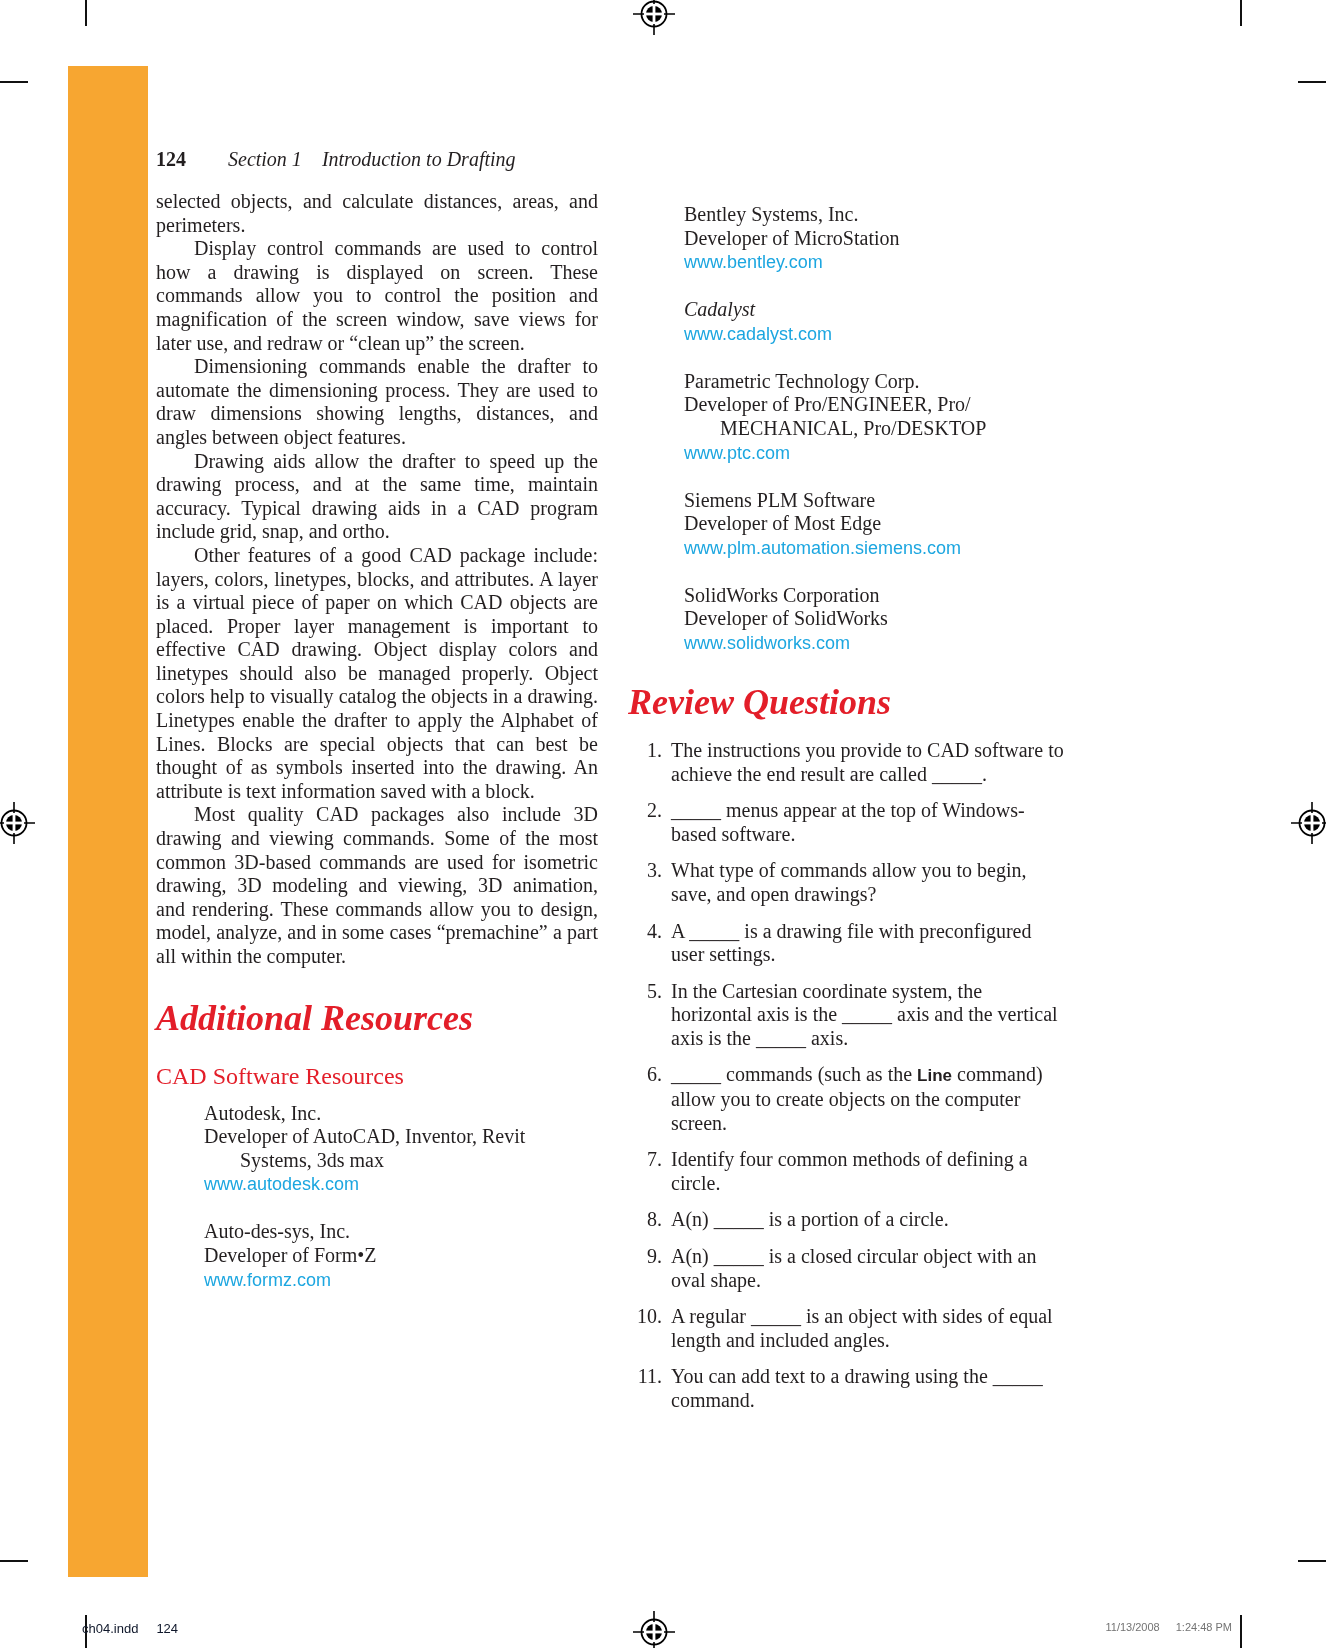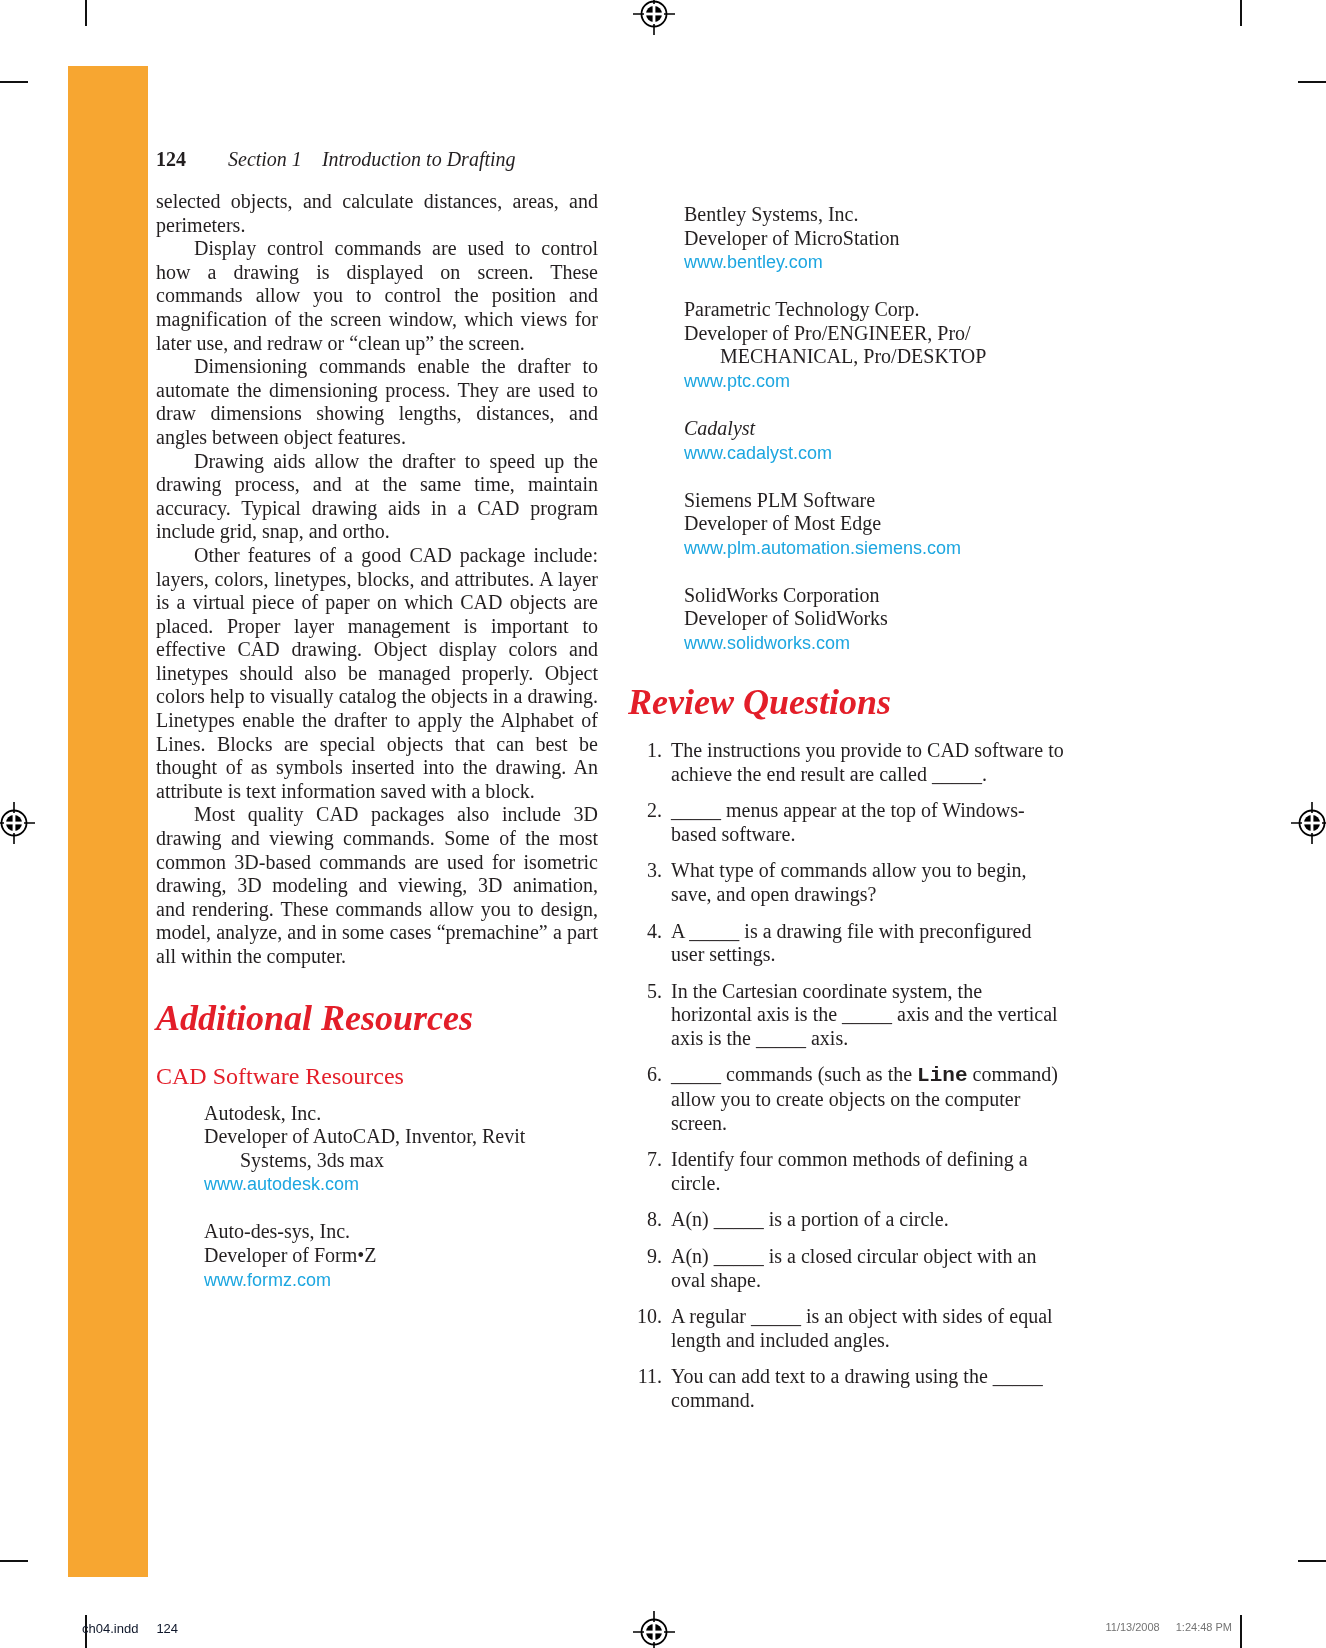--- a/index.html
+++ b/index.html
@@ -40,21 +40,21 @@
   .res-name.italic { font-style:italic; }
   .res-url { display:block; font-family:"Liberation Sans", sans-serif; font-size:18px;
     line-height:24px; color:var(--link-blue, #1CA6E0); text-decoration:none; cursor:pointer; }
 
   .review-heading { margin-top:30px; }
 
   .questions { list-style:none; margin:20px 0 0 0; padding:0; font-size:20px; line-height:23.6px; }
   .questions li { display:flex; margin-bottom:13px; }
   .qnum { flex:0 0 34px; width:34px; text-align:right; margin-right:9px; }
   .qtext { flex:1 1 auto; }
-  .cmd { font-family:Liberation Mono, monospace; font-weight:bold; font-size:21px;text-align:center; }
+  .cmd { font-family:Liberation Sans, sans-serif; font-weight:bold; font-size:17px;text-align:center; }
 
   .footer-left  { position:absolute; left:82px;  top:1621px;
     font-family:"Liberation Sans", sans-serif; font-size:13px; color:#0f172a; }
   .footer-left .fpage { margin-left:18px; }
   .footer-right { position:absolute; right:94px; top:1621px;
     font-family:"Liberation Sans", sans-serif; font-size:11px; color:#737373; }
   .footer-right .ftime { margin-left:16px; }
 </style>
 </head>
 <body>
@@ -104,21 +104,21 @@
   </svg>
 
   <div class="orange-bar"></div>
 
   <div class="header">
     <span class="pagenum">124</span><span class="section">Section 1</span><span class="title">Introduction to Drafting</span>
   </div>
 
   <div class="col-left">
     <p class="body first">selected objects, and calculate distances, areas, and perimeters.</p>
-    <p class="body">Display control commands are used to control how a drawing is displayed on screen. These commands allow you to control the position and magnification of the screen window, which views for later use, and redraw or “clean up” the screen.</p>
+    <p class="body">Display control commands are used to control how a drawing is displayed on screen. These commands allow you to control the position and magnification of the screen window, save views for later use, and redraw or “clean up” the screen.</p>
     <p class="body">Dimensioning commands enable the drafter to automate the dimensioning process. They are used to draw dimensions showing lengths, distances, and angles between object features.</p>
     <p class="body">Drawing aids allow the drafter to speed up the drawing process, and at the same time, maintain accuracy. Typical drawing aids in a CAD program include grid, snap, and ortho.</p>
     <p class="body">Other features of a good CAD package include: layers, colors, linetypes, blocks, and attributes. A layer is a virtual piece of paper on which CAD objects are placed. Proper layer management is important to effective CAD drawing. Object display colors and linetypes should also be managed properly. Object colors help to visually catalog the objects in a drawing. Linetypes enable the drafter to apply the Alphabet of Lines. Blocks are special objects that can best be thought of as symbols inserted into the drawing. An attribute is text information saved with a block.</p>
     <p class="body">Most quality CAD packages also include 3D drawing and viewing commands. Some of the most common 3D-based commands are used for isometric drawing, 3D modeling and viewing, 3D animation, and rendering. These commands allow you to design, model, analyze, and in some cases “premachine” a part all within the computer.</p>
 
     <h2 class="heading-red">Additional Resources</h2>
     <h3 class="subheading-red">CAD Software Resources</h3>
 
     <div class="resource">
       <div class="res-name">Autodesk, Inc.</div>
@@ -136,32 +136,32 @@
 
   <div class="col-right">
 
     <div class="resource">
       <div class="res-name">Bentley Systems, Inc.</div>
       <div class="res-line">Developer of MicroStation</div>
       <a class="res-url">www.bentley.com</a>
     </div>
 
     <div class="resource">
+      <div class="res-name italic">Cadalyst</div>
+      <a class="res-url">www.cadalyst.com</a>
+    </div>
+
+    <div class="resource">
       <div class="res-name">Parametric Technology Corp.</div>
       <div class="res-line">Developer of Pro/ENGINEER, Pro/</div>
       <div class="res-line indent2">MECHANICAL, Pro/DESKTOP</div>
       <a class="res-url">www.ptc.com</a>
     </div>
 
     <div class="resource">
-      <div class="res-name italic">Cadalyst</div>
-      <a class="res-url">www.cadalyst.com</a>
-    </div>
-
-    <div class="resource">
       <div class="res-name">Siemens PLM Software</div>
       <div class="res-line">Developer of Most Edge</div>
       <a class="res-url">www.plm.automation.siemens.com</a>
     </div>
 
     <div class="resource">
       <div class="res-name">SolidWorks Corporation</div>
       <div class="res-line">Developer of SolidWorks</div>
       <a class="res-url">www.solidworks.com</a>
     </div>

